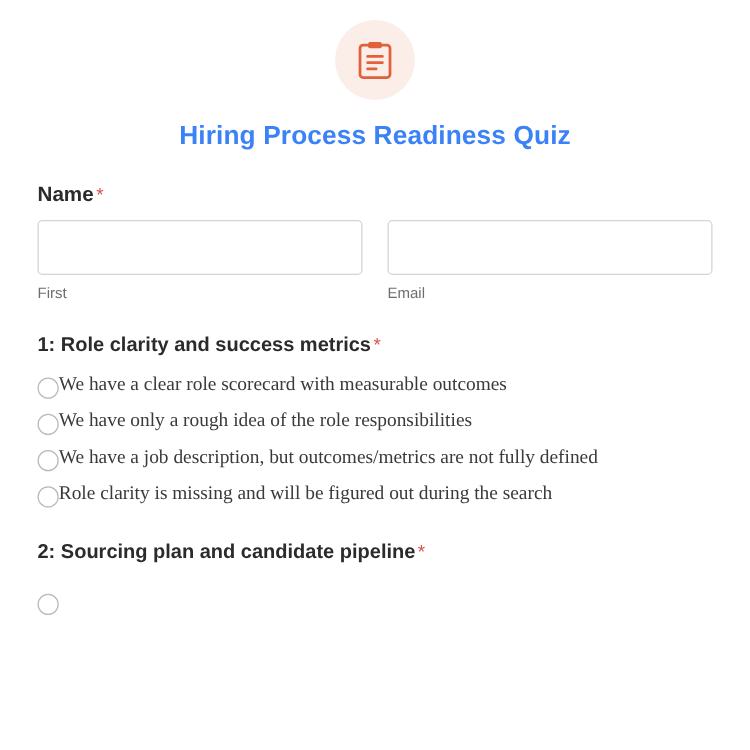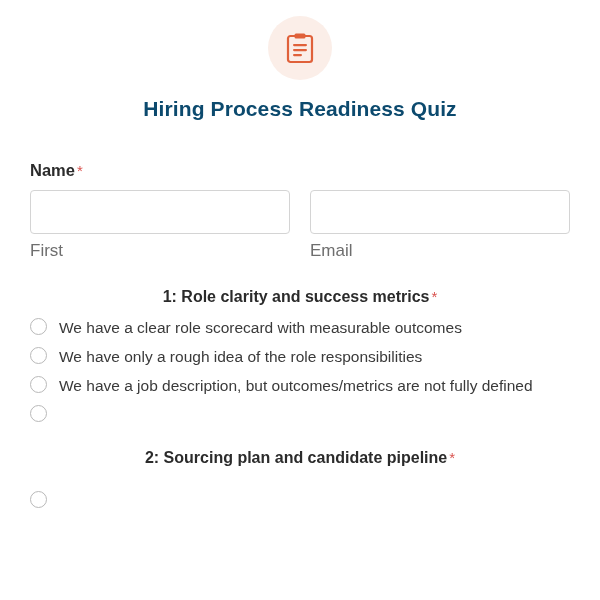--- a/index.html
+++ b/index.html
@@ -32,26 +32,26 @@
     background: #fbeee8;
     display: flex;
     align-items: center;
     justify-content: center;
   }
   .logo-circle svg { display: block; }
   .form-title {
     text-align: center;
     font-size: 21px;
     font-weight: bold;
-    color: #0c4a6e;
+    color: #3b82f6;
     margin: 17px 0 0 0;
     letter-spacing: 0.1px;
   }
   
-  .field-block { margin-top: 40px; }
+  .field-block { margin-top: 26px; }
   .field-label {
     font-size: 16.5px;
     font-weight: bold;
     color: #2b2b2b;
     margin-bottom: 10px;
   }
   .req {
     color: #d9534f;
     font-weight: normal;
     font-size: 15px;
@@ -68,39 +68,38 @@
     border: 1px solid #d4d4d4;
     border-radius: 4px;
     background: #fff;
     padding: 0 10px;
     font-size: 14px;
     font-family: "Liberation Sans", sans-serif;
     color: #2b2b2b;
     outline: none;
   }
   .sub-label {
-    font-size: 17px;
+    font-size: 12px;
     color: #6e6e6e;
     margin-top: 7px;
   }
   .email-input { height: 46px; }
   
   .question-block { margin-top: 27px; }
   .question-title {
     font-size: 16px;
     font-weight: bold;
     color: #2b2b2b;
     margin-bottom: 12px;
-    text-align: center;
   }
   .option-row {
     display: flex;
-    align-items: flex-start;
-    gap: 12px;
+    align-items: flex-end;
     margin-bottom: 8px;
+    font-family: Liberation Serif, serif;
   }
   .radio {
     width: 17px;
     height: 17px;
     min-width: 17px;
     border: 1.6px solid #b9b9b9;
     border-radius: 50%;
     background: #fff;
   }
   .option-text {
@@ -159,20 +158,21 @@
     <div class="option-row">
       <span class="radio"></span>
       <span class="option-text">We have only a rough idea of the role responsibilities</span>
     </div>
     <div class="option-row">
       <span class="radio"></span>
       <span class="option-text">We have a job description, but outcomes/metrics are not fully defined</span>
     </div>
     <div class="option-row">
       <span class="radio"></span>
+      <span class="option-text">Role clarity is missing and will be figured out during the search</span>
     </div>
   </div>
 
   <div class="question-block">
     <div class="question-title q2-title">
       <span>2: Sourcing plan and candidate pipeline</span><span class="req">*</span>
     </div>
     <div class="option-row">
       <span class="radio"></span>
       <span class="option-text"></span>

